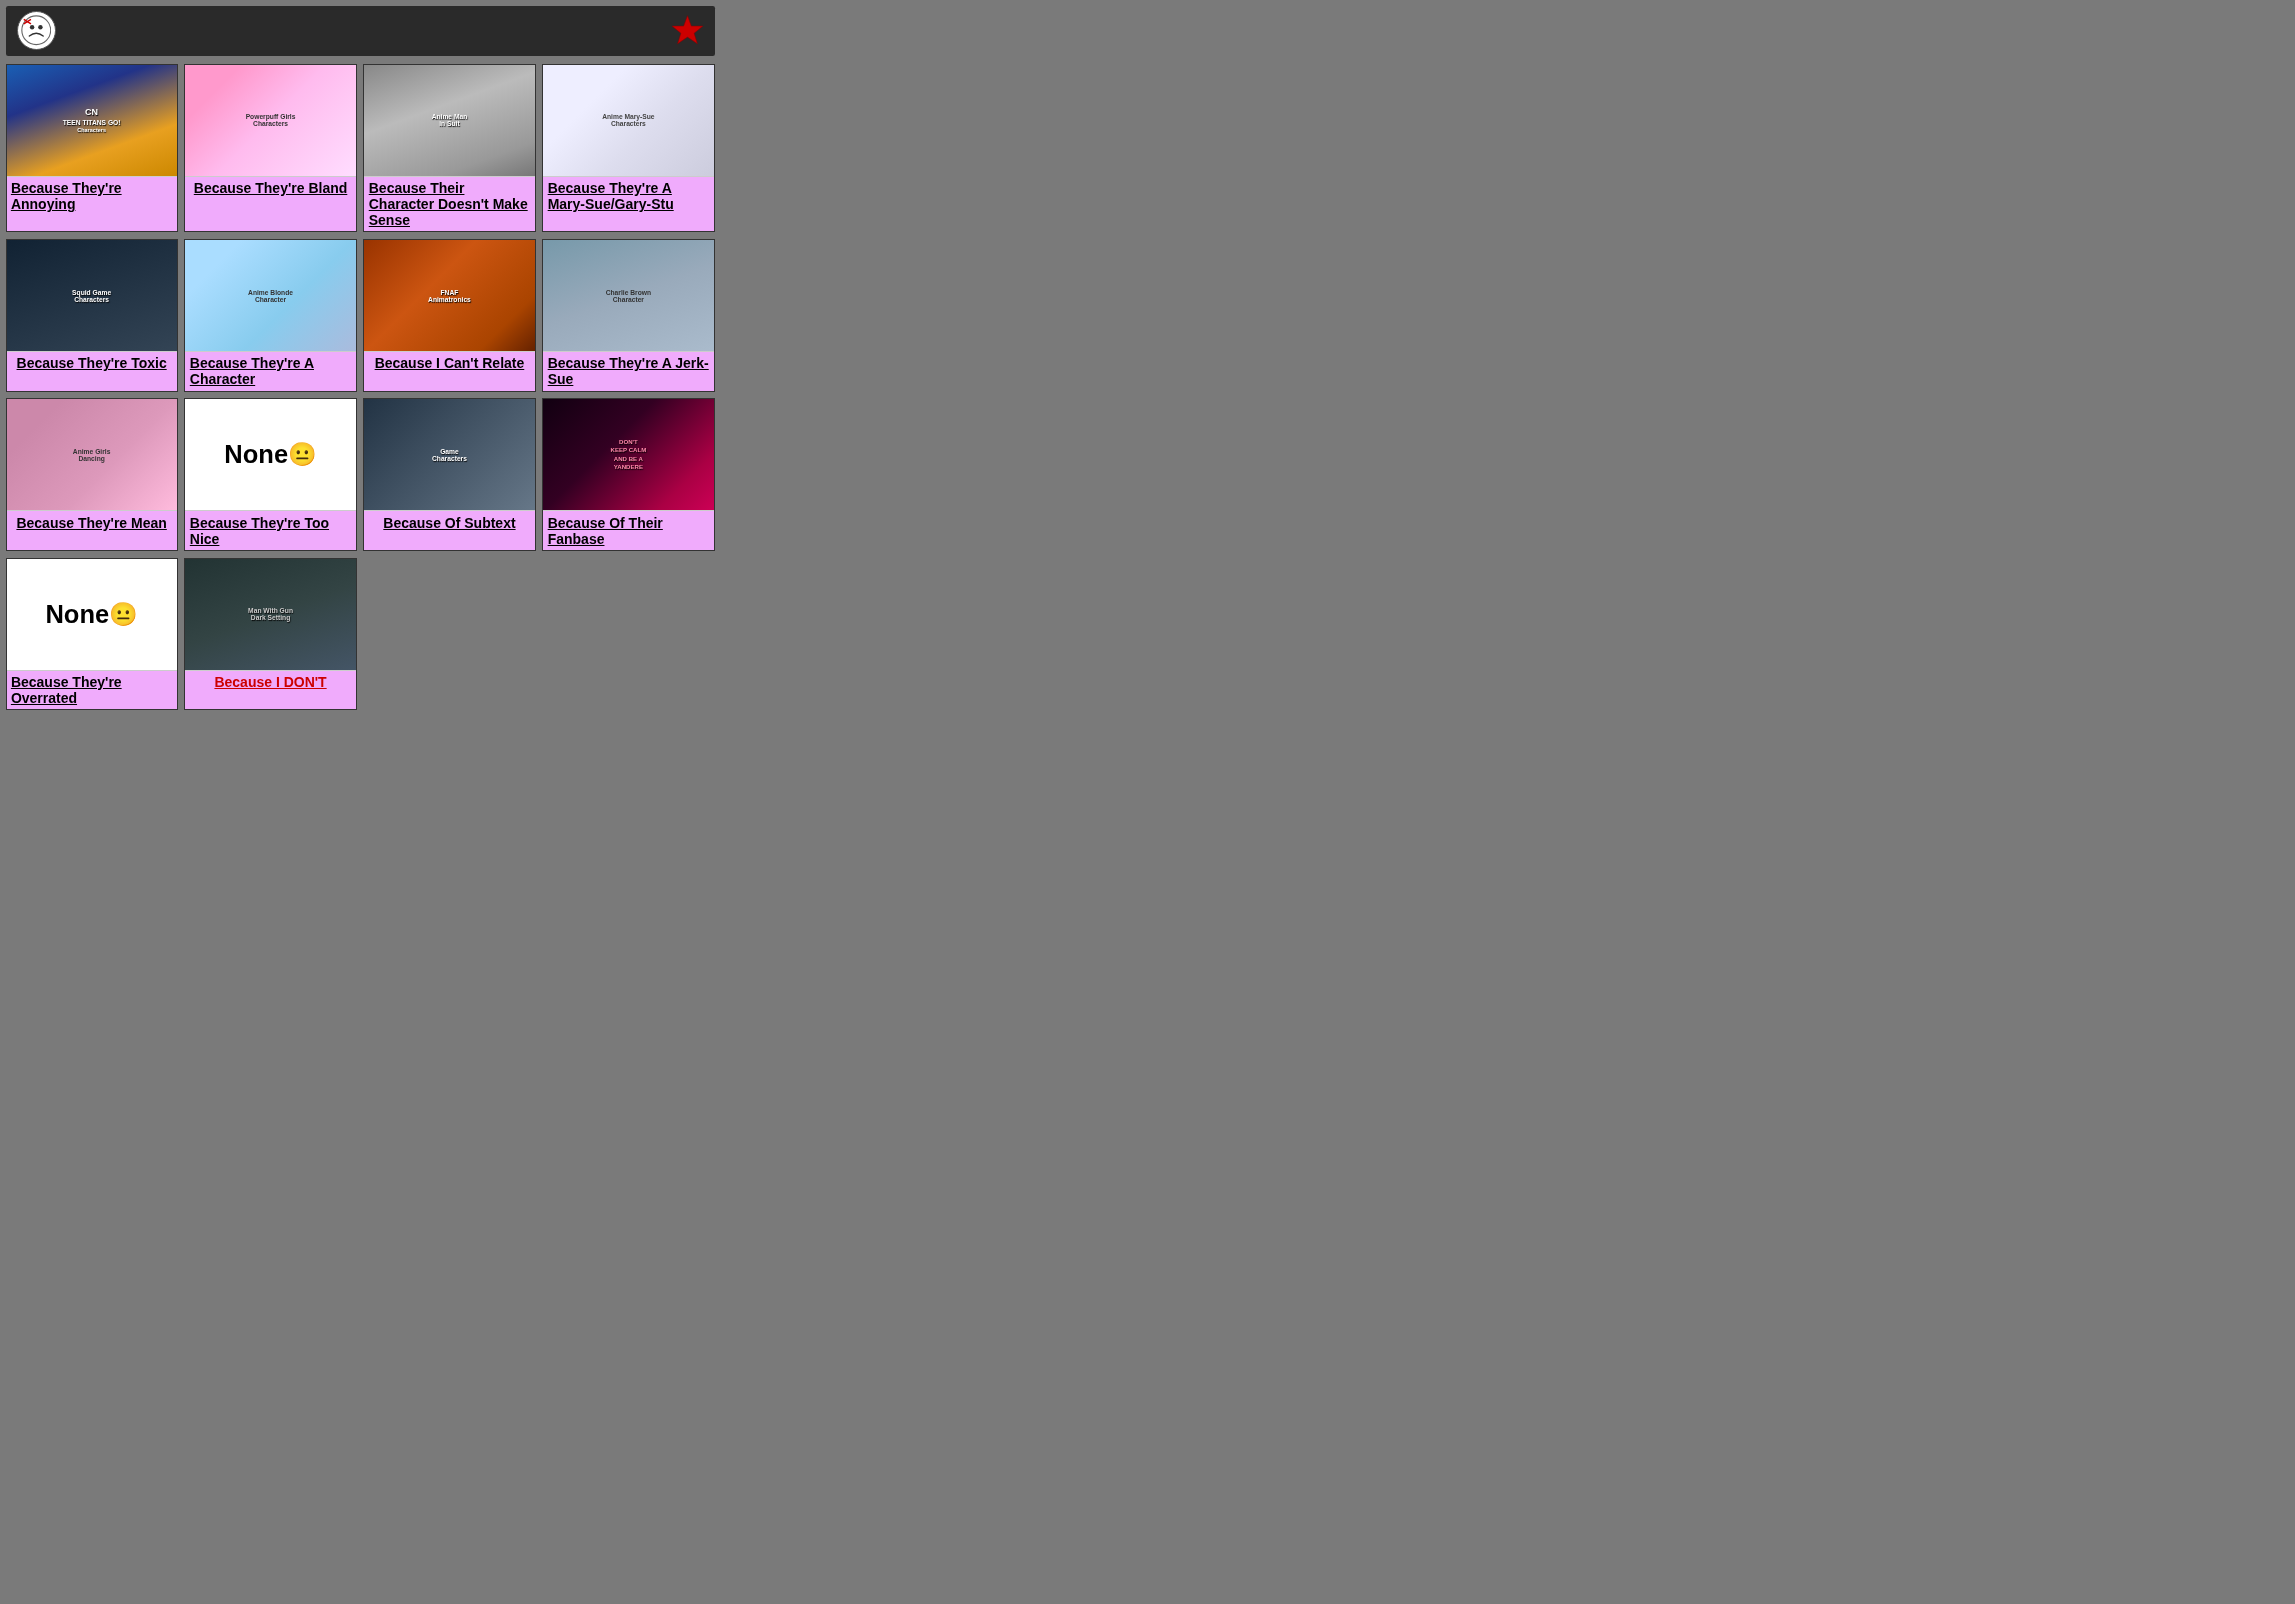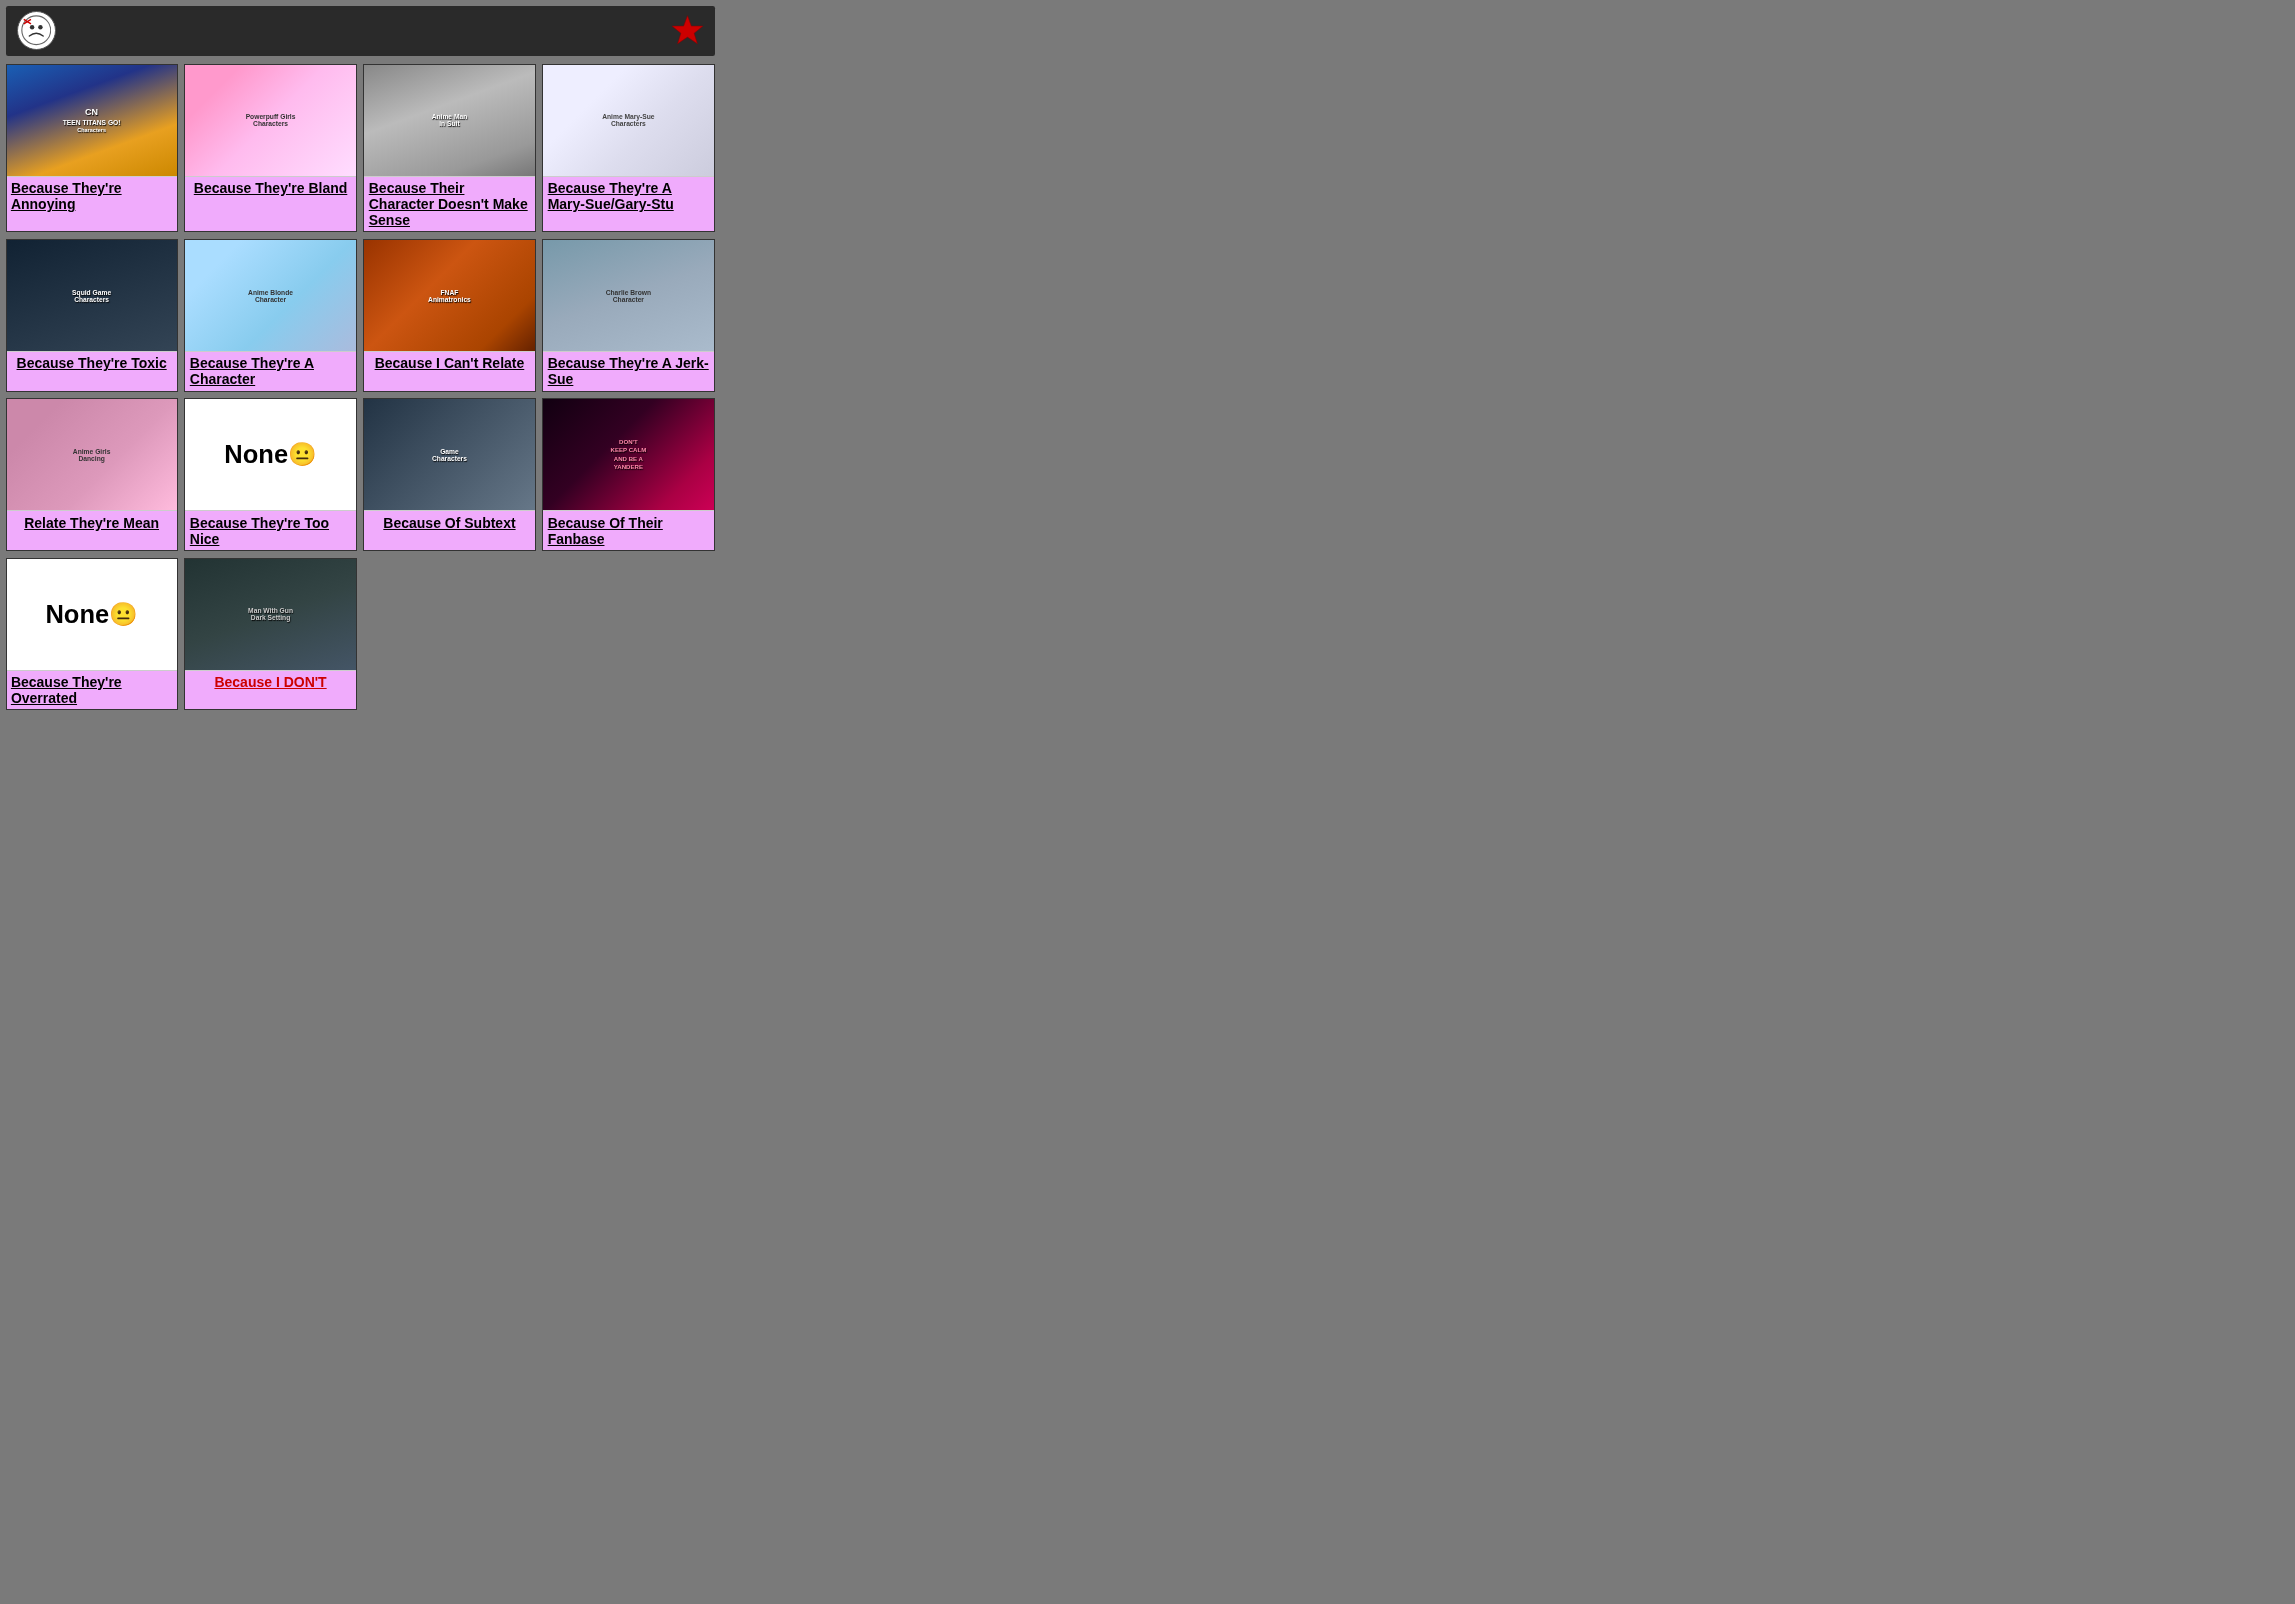--- a/index.html
+++ b/index.html
@@ -197,21 +197,21 @@
         </div>
     </div>
     <div class="cell-label">Because They're A Jerk-Sue</div>
   </div>
     <div class="cell">
     <div class="cell-image">
       <div style="background: linear-gradient(135deg, #cc88aa 20%, #dd99bb 60%, #ffbbdd 100%); width:100%; height:100%; display:flex; align-items:center; justify-content:center;">
           <div style="text-align:center; color:#333; font-size:6.7px; font-weight:bold;">Anime Girls<br>Dancing</div>
         </div>
     </div>
-    <div class="cell-label">Relate They're Mean</div>
+    <div class="cell-label">Because They're Mean</div>
   </div>
     <div class="cell">
     <div class="cell-image">
       <div class="img-too-nice" style="background:white; width:100%; height:100%; display:flex; align-items:center; justify-content:center;">
       <span style="font-size:25.5px; font-weight:bold; color:#000;">None</span>
       <span style="font-size:23px;">😐</span>
     </div>
     </div>
     <div class="cell-label">Because They're Too Nice</div>
   </div>

